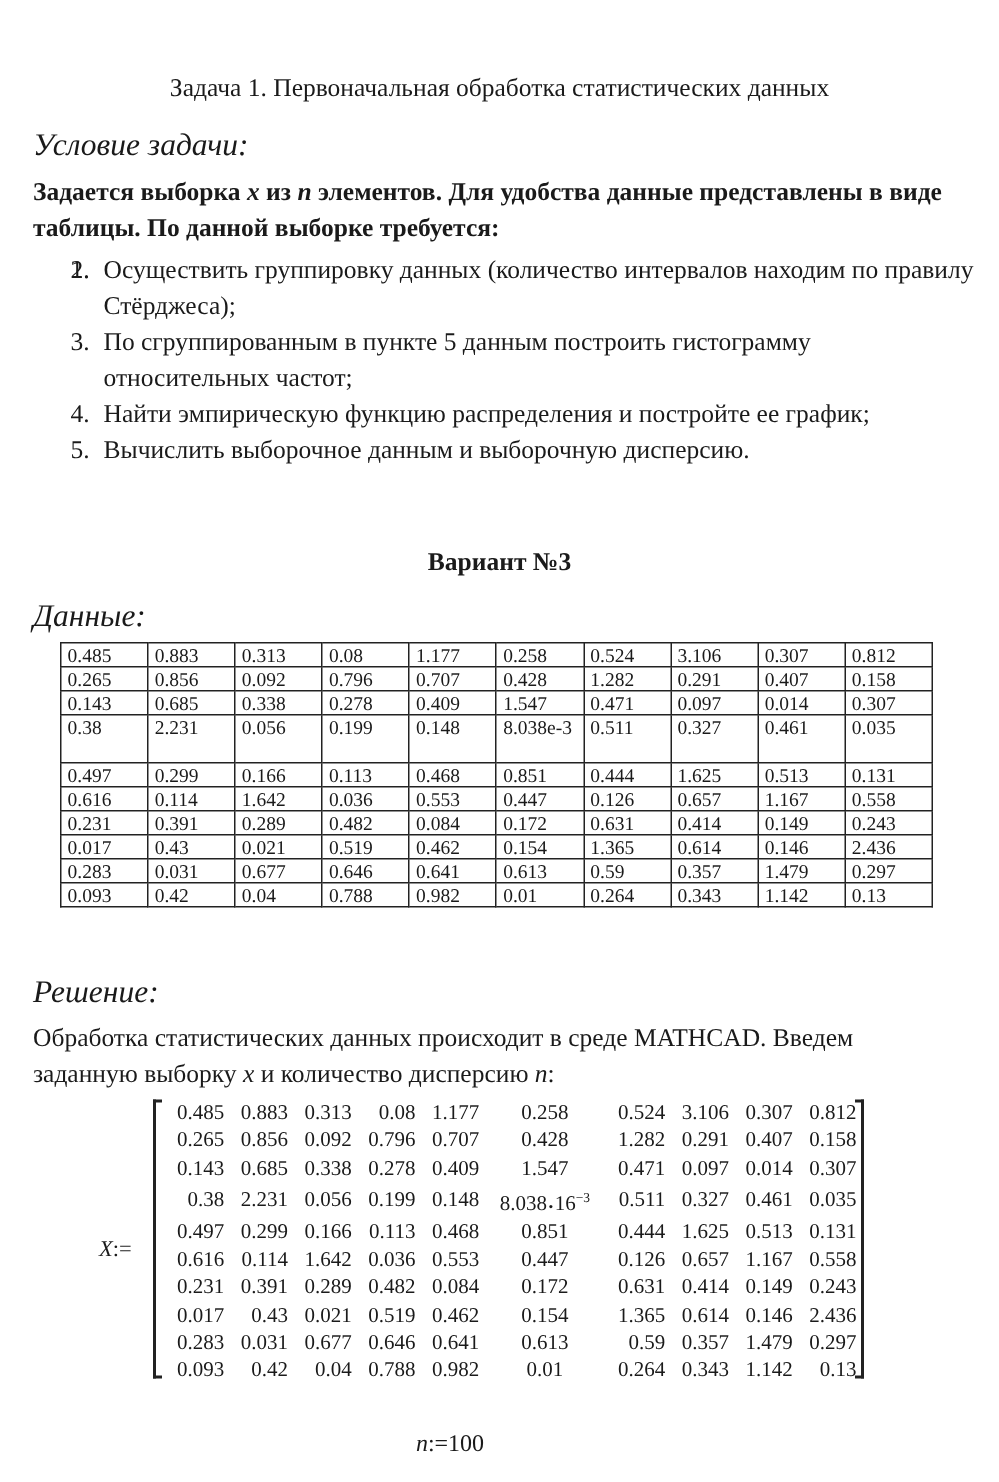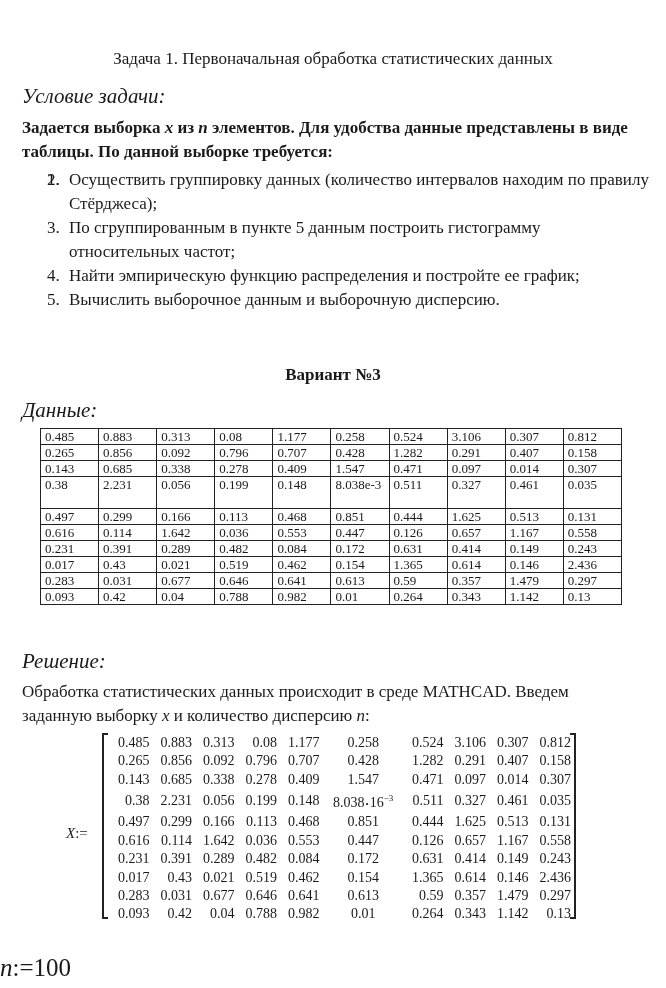--- a/index.html
+++ b/index.html
@@ -134,22 +134,22 @@
     .matrix-grid td.c3 { width: 38px; }
     .matrix-grid td.c4 { width: 38px; }
     .matrix-grid td.c5 { width: 80px; text-align: center; }
     .matrix-grid td.c6 { width: 38px; }
     .matrix-grid td.c7 { width: 38px; }
     .matrix-grid td.c8 { width: 38px; }
     .matrix-grid td.c9 { width: 38px; }
     .matrix-grid sup { font-size: 9px; }
     .n-assign {
       top: 954px; left: 0; width: 600px;
-      text-align: left;
-      font-size: 25px;
+      text-align: center;
+      font-size: 16px;
     }
     .n-assign i { font-style: italic; }
   </style>
 </head>
 <body>
 
 <div class="abs title">
   <b>Задача 1</b><span>. Первоначальная обработка статистических данных</span>
 </div>
 

